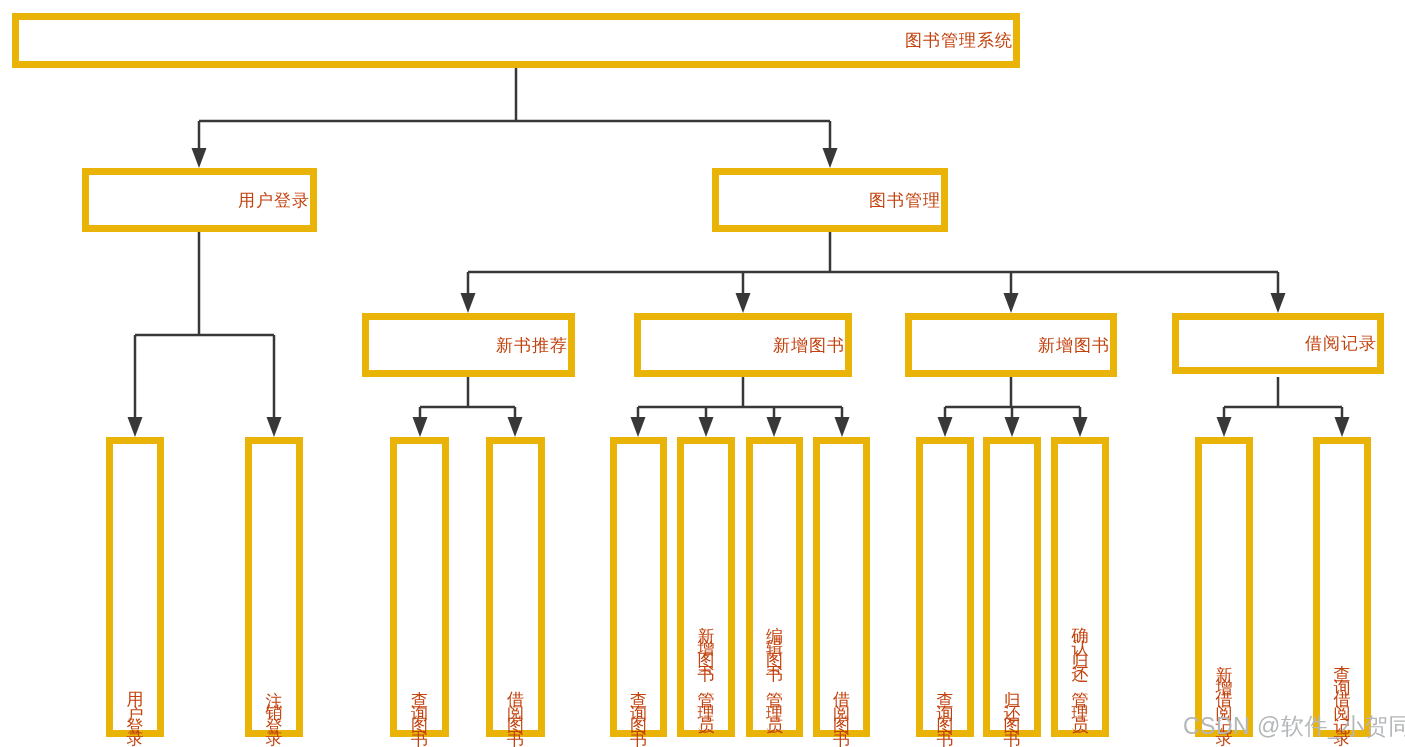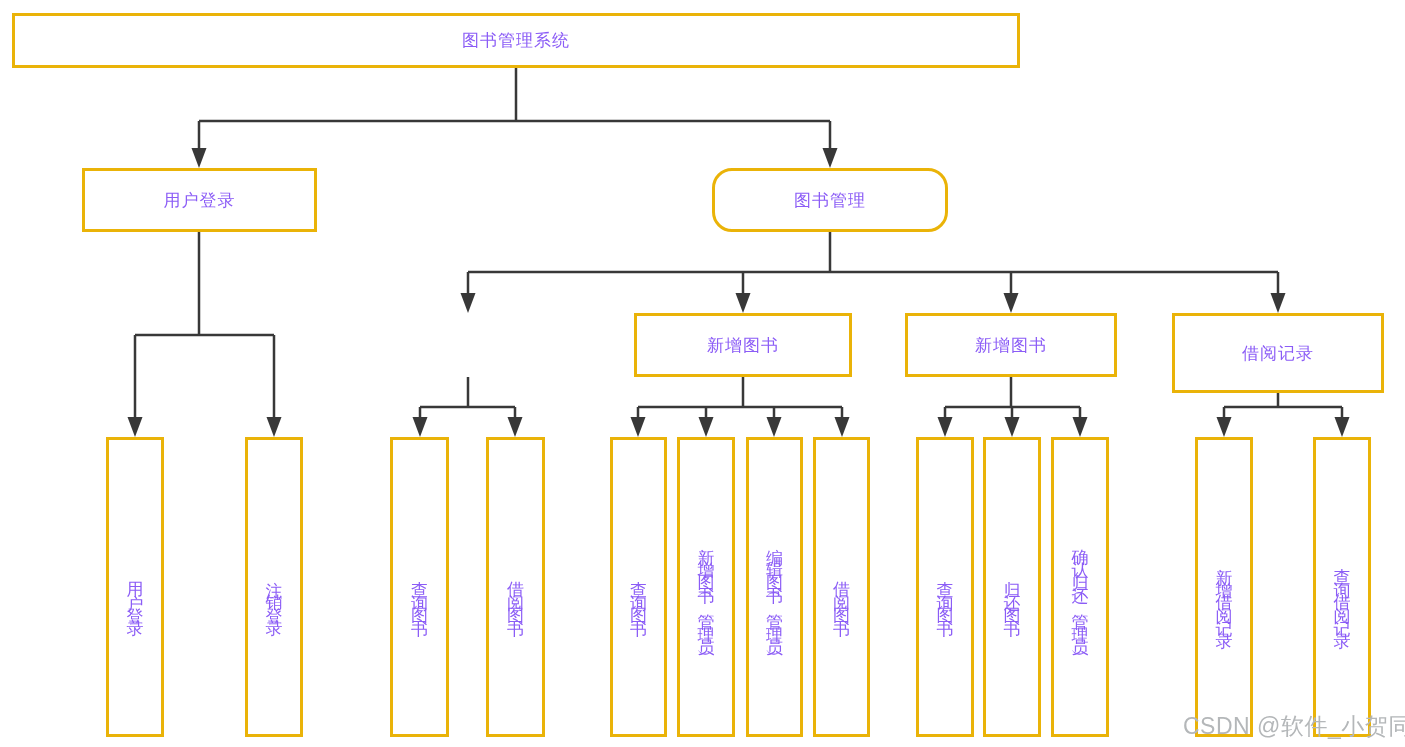--- a/index.html
+++ b/index.html
@@ -17,26 +17,26 @@
   }
   #connectors {
     position: absolute;
     left: 0; top: 0;
     width: 1405px;
     height: 747px;
   }
   .node {
     position: absolute;
     box-sizing: border-box;
-    border: 3px solid #eab308;
+    border: 7px solid #eab308;
     background: #ffffff;
     display: flex;
     align-items: center;
-    justify-content: center;
-    color: #8b5cf6;
+    justify-content: flex-end;
+    color: #c2410c;
   }
   .hnode span {
     font-size: 17px;
     letter-spacing: 1px;
     white-space: nowrap;
   }
   .leaf {
     writing-mode: vertical-rl;
   }
   .leaf span {
@@ -94,31 +94,34 @@
     </g>
   </svg>
 
   <div class="node hnode" style="left:12px; top:13px; width:1008px; height:55px;">
     <span>图书管理系统</span>
   </div>
 
   <div class="node hnode" style="left:82px; top:168px; width:235px; height:64px;">
     <span>用户登录</span>
   </div>
-  <div class="node hnode" style="left:712px; top:168px; width:236px; height:64px;border-radius:20px;">
+  <div class="node hnode" style="left:712px; top:168px; width:236px; height:64px;">
     <span>图书管理</span>
   </div>
 
+  <div class="node hnode" style="left:362px; top:313px; width:213px; height:64px;">
+    <span>新书推荐</span>
+  </div>
   <div class="node hnode" style="left:634px; top:313px; width:218px; height:64px;">
     <span>新增图书</span>
   </div>
   <div class="node hnode" style="left:905px; top:313px; width:212px; height:64px;">
     <span>新增图书</span>
   </div>
-  <div class="node hnode" style="left:1172px; top:313px; width:212px; height:80px;">
+  <div class="node hnode" style="left:1172px; top:313px; width:212px; height:61px;">
     <span>借阅记录</span>
   </div>
 
   <div class="node leaf" style="left:106px; top:437px; width:58px; height:300px;">
     <span>用户登录</span>
   </div>
   <div class="node leaf" style="left:245px; top:437px; width:58px; height:300px;">
     <span>注销登录</span>
   </div>
 

